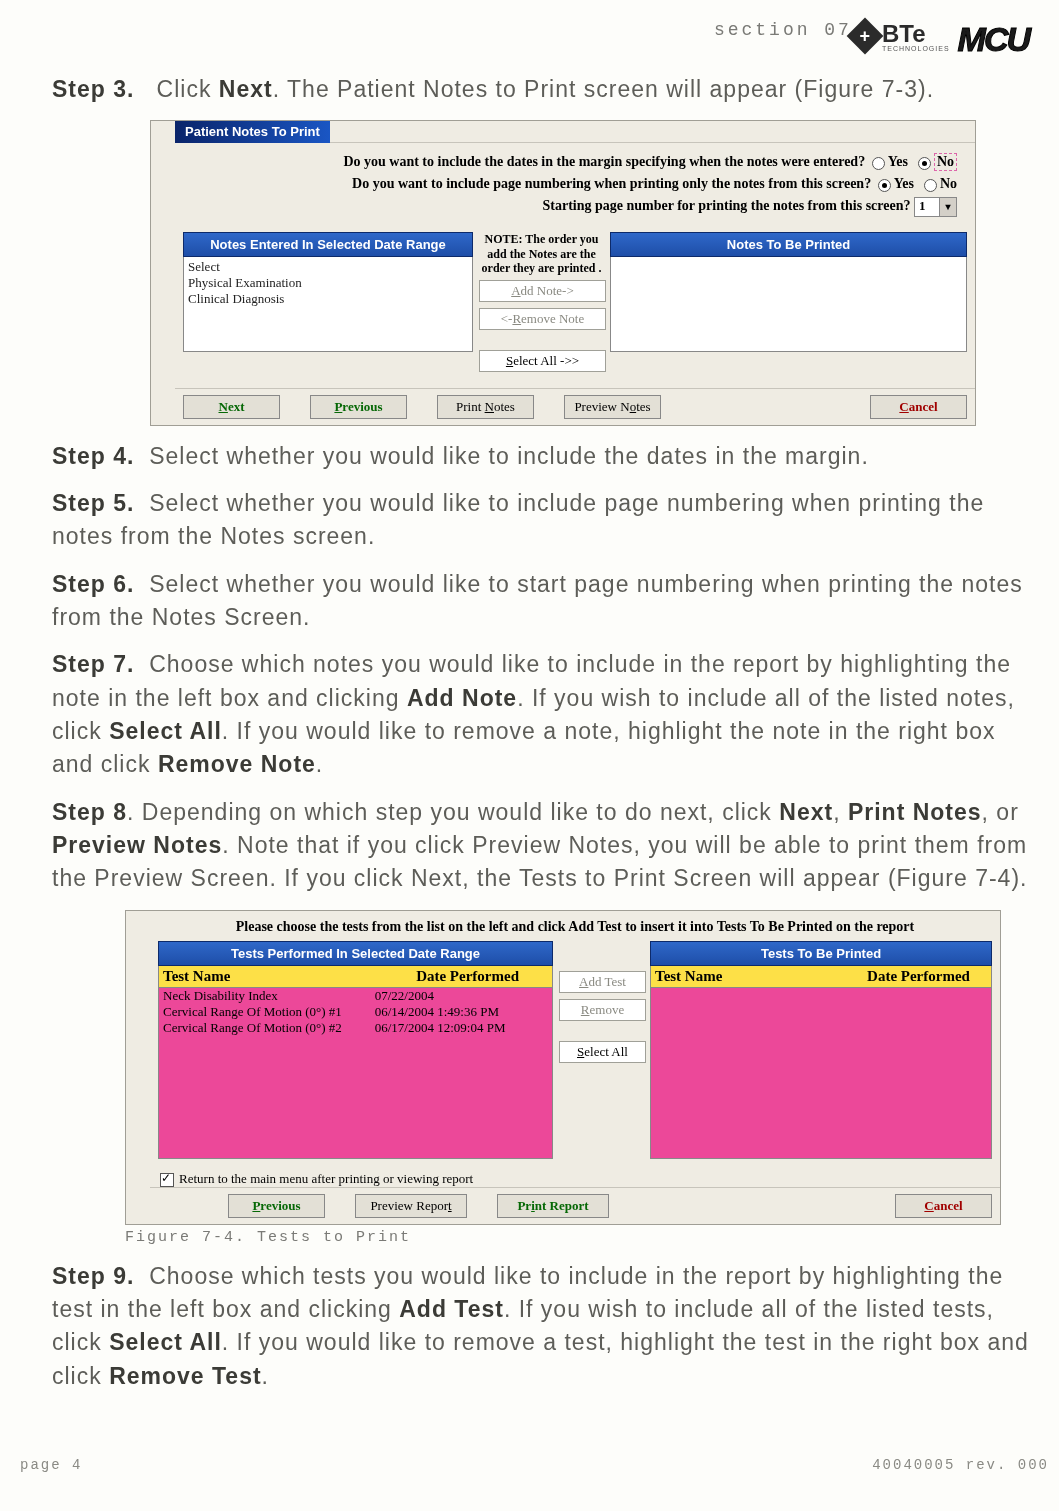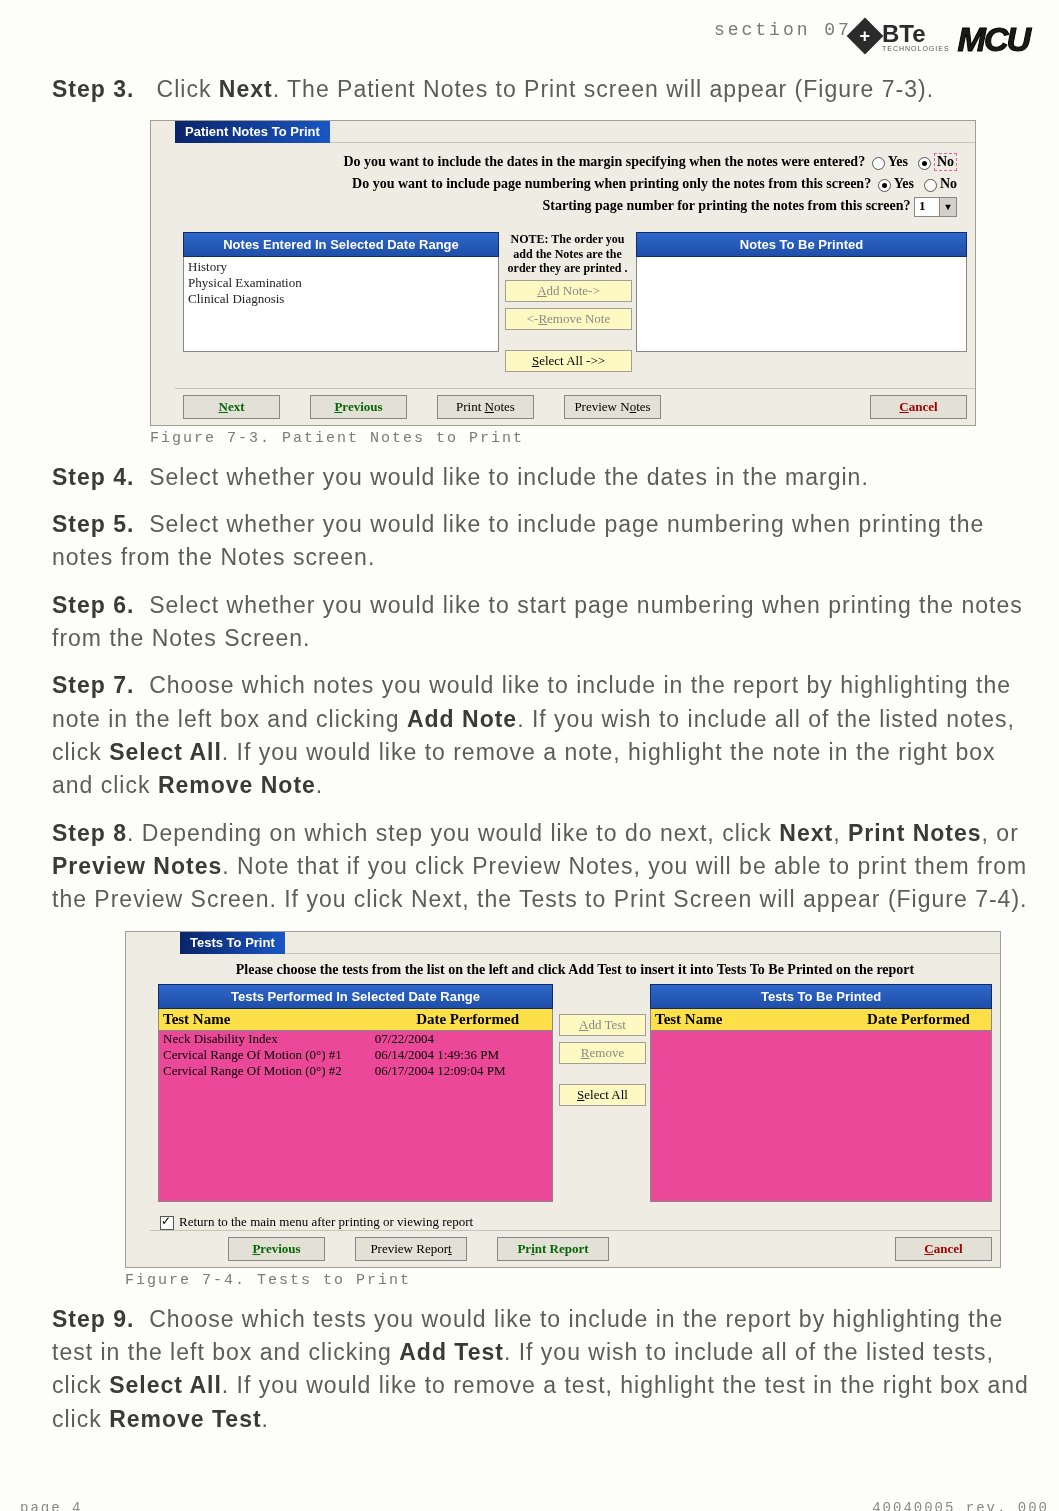--- a/index.html
+++ b/index.html
@@ -127,21 +127,21 @@
     border-top:none;
     font-family:"Times New Roman",serif;
     font-size:13px;
     color:#222;
     padding:2px 4px;
     min-height:90px;
   }
   .mid-note { font-weight:bold; font-size:12px; text-align:center; line-height:1.2; padding:0 2px 4px 2px;}
   .mid-btn {
     display:block; width:100%;
-    background:#fef9c3; border:1px solid #a0a098;
+    background:#ffffff; border:1px solid #a0a098;
     font-family:"Times New Roman",serif;
     font-size:13px; padding:2px 0; margin-bottom:6px;
     text-align:center;
   }
   .mid-btn.disabled { color:#8a8a82; }
   .mid-btn .ul { text-decoration: underline; }
   .bottom-bar {
     border-top:1px solid #c7c4bb;
     padding:6px 8px;
     display:flex;
@@ -157,21 +157,21 @@
     text-align:center;
     min-width:95px;
   }
   .win-btn .ul{text-decoration:underline;}
   .win-btn.green{color:#066806;font-weight:bold;}
   .win-btn.red{color:#a00000;font-weight:bold;}
   .spacer{flex:1;}
 
   
   .d1-cols { display:flex; padding:6px 8px 10px 8px; gap:0;}
-  .d1-left{width:316px;}
+  .d1-left{width:290px;}
   .d1-mid{width:125px; padding:0 6px;}
   .d1-right{flex:1;}
   .d1-mid-inner{padding-top:0;}
 
   
   .d2-instr { text-align:center; font-weight:bold; font-size:14px; padding:8px 6px 6px 6px;}
   .d2-cols { display:flex; padding:0 8px 6px 8px; gap:0;}
   .d2-left{width:395px;}
   .d2-mid{width:85px; padding:30px 6px 0 6px;}
   .d2-right{flex:1;}
@@ -238,21 +238,21 @@
         </div>
         <div class="opt-row">
           <span>Starting page number for printing the notes from this screen?</span>
           <span class="combo"><span class="val">1</span><span class="drop">▾</span></span>
         </div>
       </div>
       <div class="d1-cols">
         <div class="d1-left">
           <div class="panel-header">Notes Entered In Selected Date Range</div>
           <div class="listbox">
-            <div>History</div>
+            <div>Select</div>
             <div>Physical Examination</div>
             <div>Clinical Diagnosis</div>
           </div>
         </div>
         <div class="d1-mid">
           <div class="mid-note">NOTE: The order you add the Notes are the order they are printed .</div>
           <div class="d1-mid-inner">
             <div class="mid-btn disabled"><span class="ul">A</span><span>dd Note-&gt;</span></div>
             <div class="mid-btn disabled"><span>&lt;-</span><span class="ul">R</span><span>emove Note</span></div>
             <div style="height:14px;"></div>
@@ -266,46 +266,40 @@
       </div>
       <div class="bottom-bar">
         <div class="win-btn green"><span class="ul">N</span><span>ext</span></div>
         <div class="win-btn green"><span class="ul">P</span><span>revious</span></div>
         <div class="win-btn"><span>Print </span><span class="ul">N</span><span>otes</span></div>
         <div class="win-btn"><span>Preview N</span><span class="ul">o</span><span>tes</span></div>
         <div class="spacer"></div>
         <div class="win-btn red"><span class="ul">C</span><span>ancel</span></div>
       </div>
     </div>
-    <div class="fig-caption">Figure 7-3. Patient Notes to Print</div>
   </div>
 
   <p class="body-text">
     <b>Step 4.</b>&nbsp;&nbsp;<span>Select whether you would like to include the dates in the margin.</span>
   </p>
   <p class="body-text">
     <b>Step 5.</b>&nbsp;&nbsp;<span>Select whether you would like to include page numbering when printing the notes from the Notes screen.</span>
   </p>
   <p class="body-text">
     <b>Step 6.</b>&nbsp;&nbsp;<span>Select whether you would like to start page numbering when printing the notes from the Notes Screen.</span>
   </p>
   <p class="body-text">
     <b>Step 7.</b>&nbsp;&nbsp;<span>Choose which notes you would like to include in the report by highlighting the note in the left box and clicking </span><b>Add Note</b><span>. If you wish to include all of the listed notes, click </span><b>Select All</b><span>. If you would like to remove a note, highlight the note in the right box and click </span><b>Remove Note</b><span>.</span>
   </p>
   <p class="body-text">
     <b>Step 8</b><span>.   Depending on which step you would like to do next, click </span><b>Next</b><span>, </span><b>Print Notes</b><span>, or </span><b>Preview Notes</b><span>. Note that if you click Preview Notes, you will be able to print them from the Preview Screen. If you click Next, the Tests to Print Screen will appear (Figure 7-4).</span>
   </p>
 
   <div class="fig-wrap2">
     <div class="dialog" style="width:850px;">
-      <div class="titlebar">
-        <div style="width:30px;background:#efece3;"></div>
-        <div class="active">Tests To Print</div>
-        <div class="rest"></div>
-      </div>
       <div class="d2-instr">Please choose the tests from the list on the left and click Add Test to insert it into Tests To Be Printed on the report</div>
       <div class="d2-cols">
         <div class="d2-left">
           <div class="panel-header">Tests Performed In Selected Date Range</div>
           <div class="col-headers">
             <div class="c1">Test Name</div>
             <div class="c2">Date Performed</div>
           </div>
           <div class="data-rows">
             <div class="data-row">

